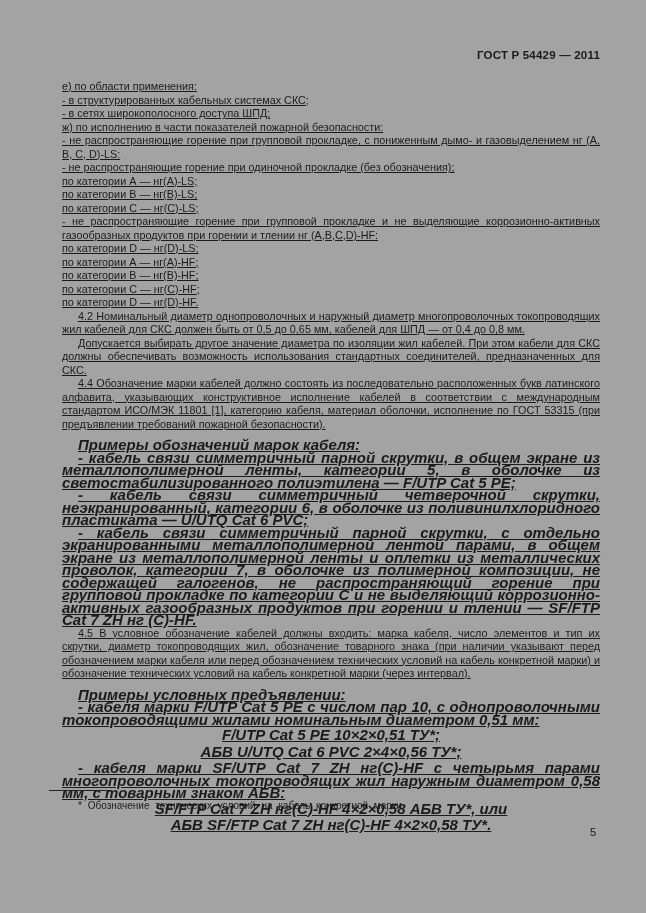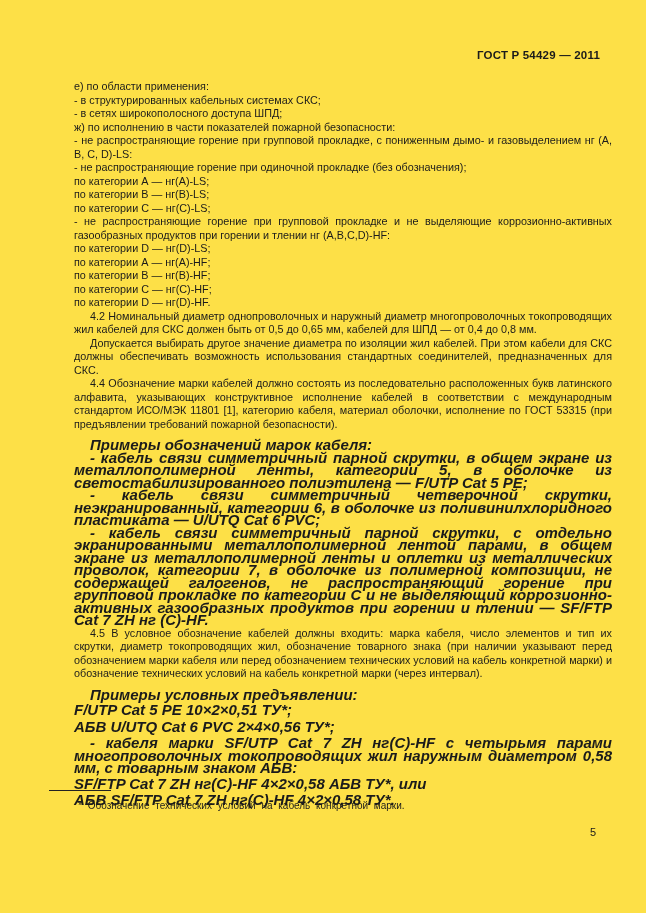--- a/index.html
+++ b/index.html
@@ -1,57 +1,58 @@
 <!DOCTYPE html>
 <html lang="ru"><head>
 <meta charset="utf-8">
 <style>
   html, body { margin: 0; padding: 0; background: #ffffff; }
   .page {
     position: relative;
     width: 646px;
     height: 913px;
-    background: #fde047;
+    background: #a3a3a3;
     font-family: "Liberation Sans", sans-serif;
     color: #1b1b1b;
     overflow: hidden;
   }
   .doc-header {
     position: absolute;
     top: 49px;
     right: 46px;
     font-size: 11.5px;
     font-weight: bold;
     letter-spacing: 0.2px;
   }
   .content {
     position: absolute;
     top: 80px;
-    left: 74px;
+    left: 62px;
     width: 538px;
+    text-decoration: underline;
   }
   .p {
     margin: 0;
     font-size: 10.8px;
     line-height: 13.5px;
     text-align: justify;
   }
   .indent { text-indent: 16px; }
   .ex {
     margin: 0;
     font-size: 15px;
     line-height: 12.5px;
     font-weight: bold;
     font-style: italic;
     text-align: justify;
     text-indent: 16px;
   }
   .ex-head { margin-top: 8px; text-align: left; }
   .ex-center {
-    text-align: left;
+    text-align: center;
     text-indent: 0;
     margin: 3px 0 4px 0;
   }
   .mt { margin-top: 0; }
   .footnote {
     position: absolute;
     top: 790px;
     left: 58px;
     width: 538px;
   }
@@ -100,20 +101,21 @@
     <p class="p">по категории D — нг(D)-HF.</p>
     <p class="p indent">4.2 Номинальный диаметр однопроволочных и наружный диаметр многопроволочных токопроводящих жил кабелей для СКС должен быть от 0,5 до 0,65 мм, кабелей для ШПД — от 0,4 до 0,8 мм.</p>
     <p class="p indent">Допускается выбирать другое значение диаметра по изоляции жил кабелей. При этом кабели для СКС должны обеспечивать возможность использования стандартных соединителей, предназначенных для СКС.</p>
     <p class="p indent">4.4 Обозначение марки кабелей должно состоять из последовательно расположенных букв латинского алфавита, указывающих конструктивное исполнение кабелей в соответствии с международным стандартом ИСО/МЭК 11801 [1], категорию кабеля, материал оболочки, исполнение по ГОСТ 53315 (при предъявлении требований пожарной безопасности).</p>
     <p class="ex ex-head">Примеры обозначений марок кабеля:</p>
     <p class="ex">- кабель связи симметричный парной скрутки, в общем экране из металлополимерной ленты, категории 5, в оболочке из светостабилизированного полиэтилена — F/UTP Cat 5 PE;</p>
     <p class="ex">- кабель связи симметричный четверочной скрутки, неэкранированный, категории 6, в оболочке из поливинилхлоридного пластиката — U/UTQ Cat 6 PVC;</p>
     <p class="ex">- кабель связи симметричный парной скрутки, с отдельно экранированными металлополимерной лентой парами, в общем экране из металлополимерной ленты и оплетки из металлических проволок, категории 7, в оболочке из полимерной композиции, не содержащей галогенов, не распространяющий горение при групповой прокладке по категории С и не выделяющий коррозионно-активных газообразных продуктов при горении и тлении — SF/FTP Cat 7 ZH нг (С)-HF.</p>
     <p class="p indent mt">4.5 В условное обозначение кабелей должны входить: марка кабеля, число элементов и тип их скрутки, диаметр токопроводящих жил, обозначение товарного знака (при наличии указывают перед обозначением марки кабеля или перед обозначением технических условий на кабель конкретной марки) и обозначение технических условий на кабель конкретной марки (через интервал).</p>
     <p class="ex ex-head">Примеры условных предъявлении:</p>
+    <p class="ex">- кабеля марки F/UTP Cat 5 PE с числом пар 10, с однопроволочными токопроводящими жилами номинальным диаметром 0,51 мм:</p>
     <p class="ex ex-center">F/UTP Cat 5 PE 10×2×0,51 ТУ*;</p>
     <p class="ex ex-center">АБВ U/UTQ Cat 6 PVC 2×4×0,56 ТУ*;</p>
     <p class="ex">- кабеля марки SF/UTP Cat 7 ZH нг(С)-HF с четырьмя парами многопроволочных токопроводящих жил наружным диаметром 0,58 мм, с товарным знаком АБВ:</p>
     <p class="ex ex-center">SF/FTP Cat 7 ZH нг(С)-HF 4×2×0,58 АБВ ТУ*, или</p>
     <p class="ex ex-center">АБВ SF/FTP Cat 7 ZH нг(С)-HF 4×2×0,58 ТУ*.</p>
   </div>
 
   <div class="footnote">
     <div class="footnote-rule"></div>
     <p class="footnote-text">* Обозначение технических условий на кабель конкретной марки.</p>

